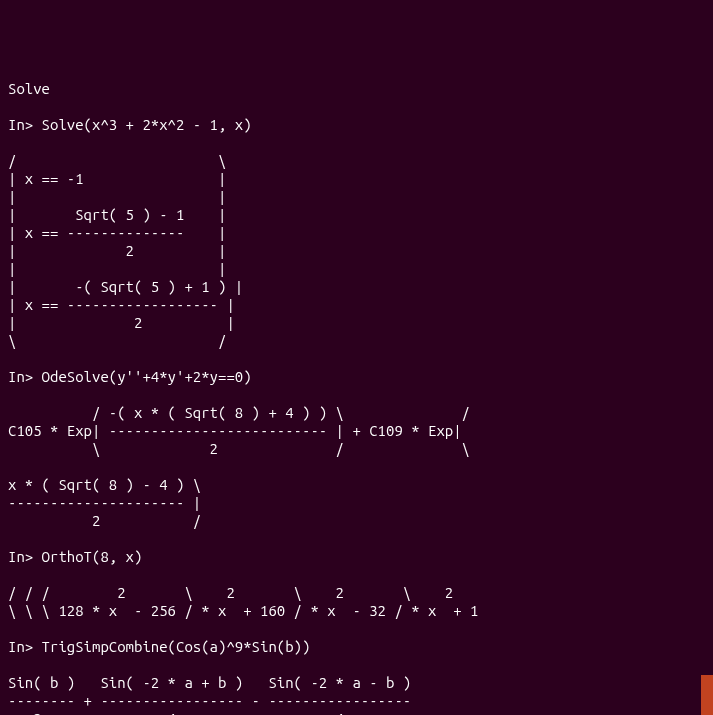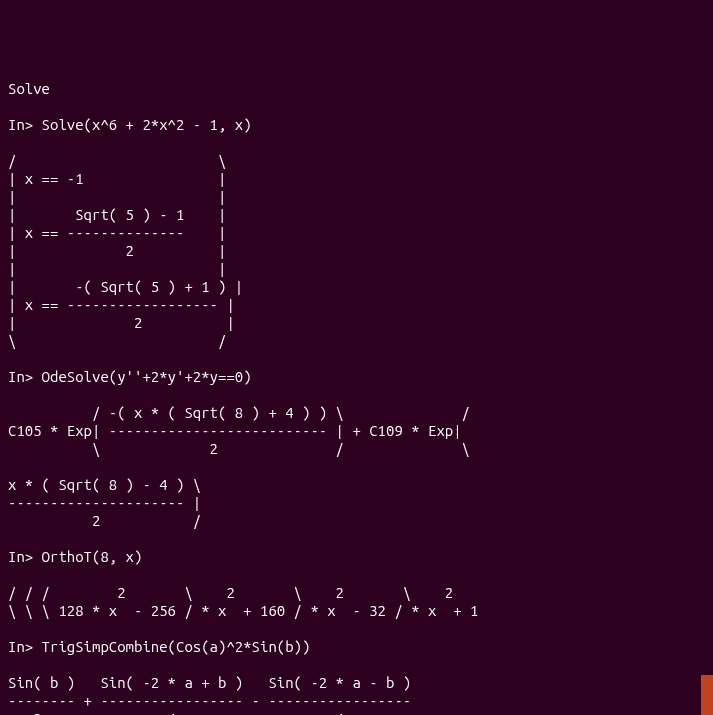--- a/index.html
+++ b/index.html
@@ -32,50 +32,50 @@
       opacity: 0.8;
     }
   </style>
 </head>
 <body>
 
 
 
 <div class="terminal-output"><span>Solve</span>
 
-<span>In&gt;</span> <span>Solve(x^6 + 2*x^2 - 1, x)</span>
+<span>In&gt;</span> <span>Solve(x^3 + 2*x^2 - 1, x)</span>
 
 <span>/                        \
 | x == -1                |
 |                        |
 |       Sqrt( 5 ) - 1    |
 | x == --------------    |
 |             2          |
 |                        |
 |       -( Sqrt( 5 ) + 1 ) |
 | x == ------------------ |
 |              2          |
 \                        /</span>
 
-<span>In&gt;</span> <span>OdeSolve(y''+2*y'+2*y==0)</span>
+<span>In&gt;</span> <span>OdeSolve(y''+4*y'+2*y==0)</span>
 
 <span>          / -( x * ( Sqrt( 8 ) + 4 ) ) \              /
 C105 * Exp| -------------------------- | + C109 * Exp|
           \             2              /              \
 
 x * ( Sqrt( 8 ) - 4 ) \
 --------------------- |
           2           /</span>
 
 <span>In&gt;</span> <span>OrthoT(8, x)</span>
 
 <span>/ / /        2       \    2       \    2       \    2
 \ \ \ 128 * x  - 256 / * x  + 160 / * x  - 32 / * x  + 1</span>
 
-<span>In&gt;</span> <span>TrigSimpCombine(Cos(a)^2*Sin(b))</span>
+<span>In&gt;</span> <span>TrigSimpCombine(Cos(a)^9*Sin(b))</span>
 
 <span>Sin( b )   Sin( -2 * a + b )   Sin( -2 * a - b )
 -------- + ----------------- - -----------------
    2               4                   4</span>
 
  </div>
 
 <div class="scrollbar-indicator"></div>
 
 

